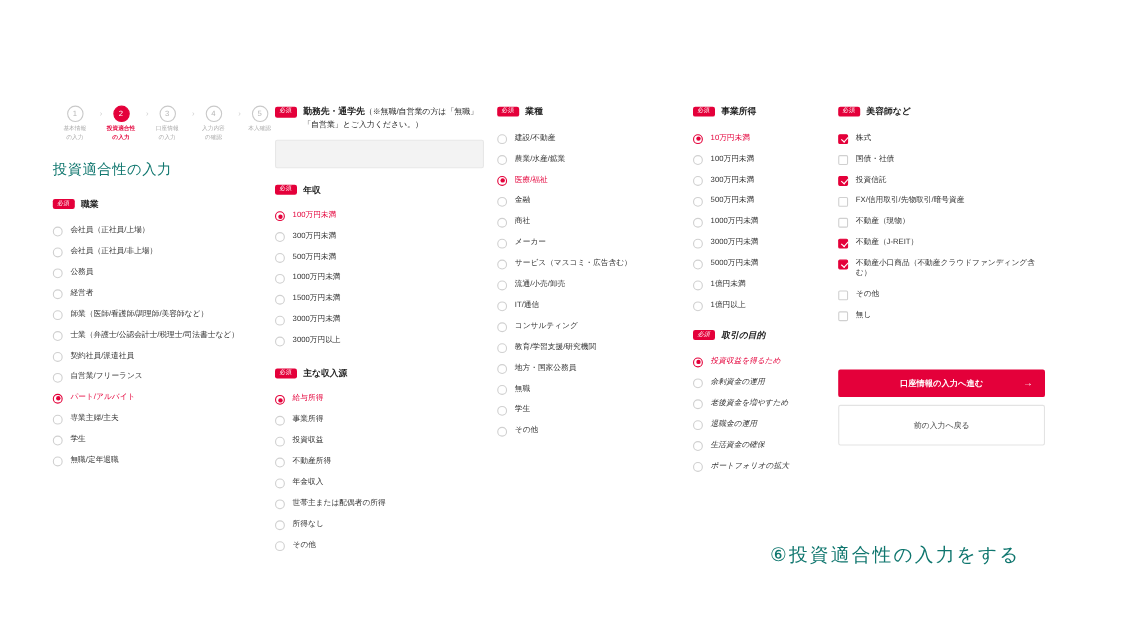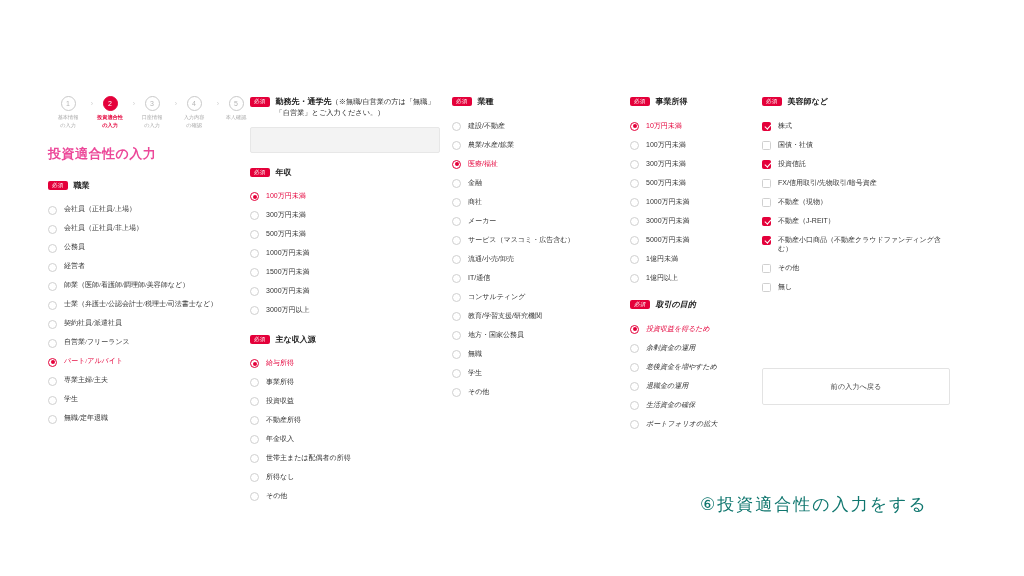--- a/index.html
+++ b/index.html
@@ -29,27 +29,27 @@
   .step .lbl { font-size: 5.2px; line-height: 1.5; color: #a8a8a8; white-space: pre-line; }
   .step.active .lbl { color: #e4003a; font-weight: bold; }
   .step .arrow {
     position: absolute; right: -4px; top: 4px;
     font-size: 7px; color: #cfcfcf;
   }
 
   
   .page-title {
     position: absolute; left: 48px; top: 145px;
-    font-size: 13px; font-weight: bold; color: #ec4899;
+    font-size: 13px; font-weight: normal; color: #0f766e;
     letter-spacing: .5px;
   }
 
   
   .col { position: absolute; }
-  .col-1 { left: 48px; top: 180px; width: 190px; font-family: Liberation Serif, serif; }
+  .col-1 { left: 48px; top: 180px; width: 190px; }
   .col-2 { left: 250px; top: 96px; width: 195px; }
   .col-3 { left: 452px; top: 96px; width: 170px; }
   .col-4 { left: 630px; top: 96px; width: 130px; }
   .col-5 { left: 762px; top: 96px; width: 190px; }
 
   .grp { margin-bottom: 12px; }
 
   .grp-head { display: flex; align-items: center; gap: 6px; margin-bottom: 9px; }
   .badge-req {
     background: #e4003a; color: #fff; font-size: 5.5px;
@@ -480,19 +480,23 @@
     <div class="opt">
         <span class="cb"></span>
         <span class="opt-label">その他</span>
       </div>
     <div class="opt">
         <span class="cb"></span>
         <span class="opt-label">無し</span>
       </div>
   </div>
 
+  <div class="btn-primary">
+    <span>口座情報の入力へ進む</span>
+    <span class="arrow-r">→</span>
+  </div>
   <div class="btn-secondary">
     <span>前の入力へ戻る</span>
   </div>
 
   <div class="caption">⑥投資適合性の入力をする</div>
 
 </div>
 
 </body></html>

